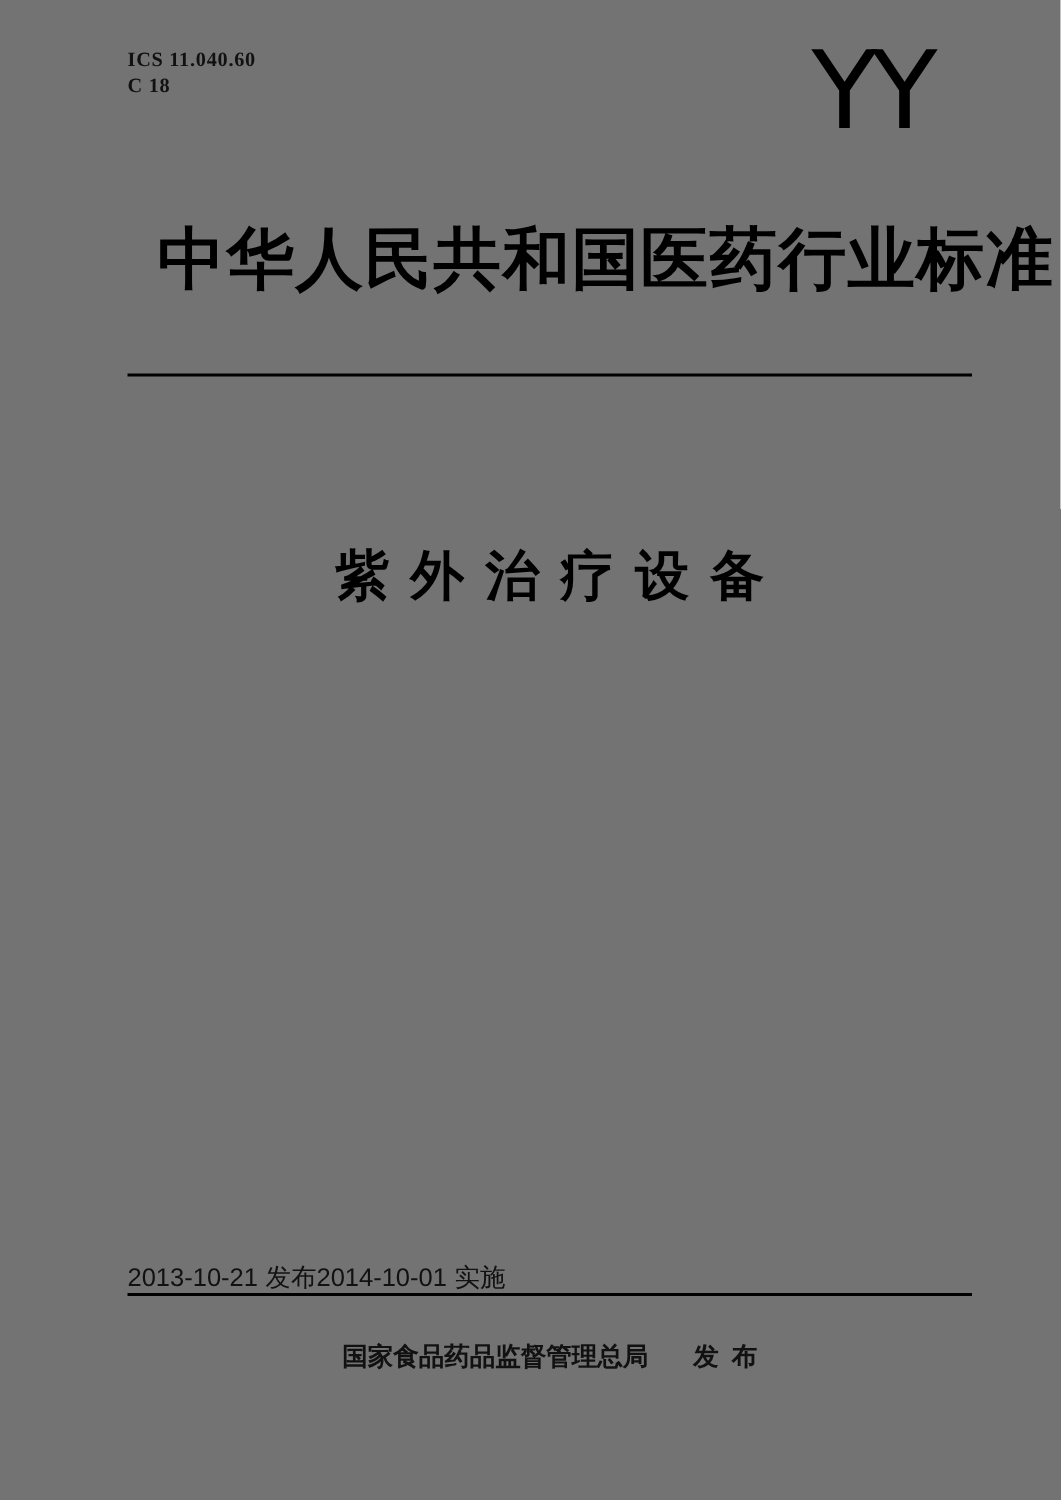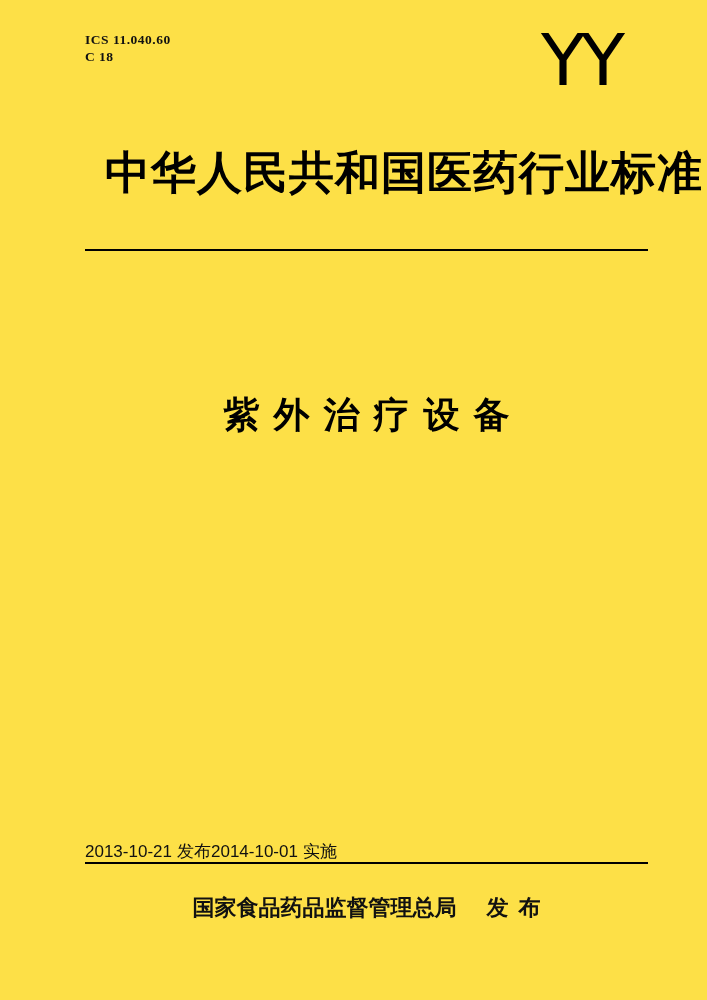--- a/index.html
+++ b/index.html
@@ -4,21 +4,21 @@
 <style>
   html, body {
     margin: 0;
     padding: 0;
     background: #ffffff;
   }
   .page {
     position: relative;
     width: 707px;
     height: 1000px;
-    background: #fde047;
+    background: #737373;
     color: #000000;
     font-family: "Liberation Sans", sans-serif;
     overflow: hidden;
   }
   .ics {
     position: absolute;
     left: 85px;
     top: 31px;
     font-family: "Liberation Serif", serif;
     font-weight: bold;
@@ -65,21 +65,21 @@
     left: 85px;
     width: 563px;
     height: 2px;
     background: #000;
   }
   .top-rule { top: 249px; }
   .bottom-rule { top: 862px; }
   .title-cn {
     position: absolute;
     left: 85px;
-    top: 391px;
+    top: 360px;
     width: 563px;
     text-align: center;
     font-size: 36px;
     font-weight: bold;
     letter-spacing: 14px;
     padding-left: 14px;
     box-sizing: border-box;
     white-space: nowrap;
     color: #000;
   }
@@ -106,21 +106,21 @@
     color: #111;
   }
   .dates .pair { white-space: nowrap; }
   .dates .pair .lbl { margin-left: 5px; }
   .publisher-line {
     position: absolute;
     left: 85px;
     top: 893px;
     width: 563px;
     text-align: center;
-    font-size: 22px;
+    font-size: 17px;
     font-weight: bold;
     white-space: nowrap;
     color: #111;
   }
   .publisher-line .gap {
     display: inline-block;
     width: 30px;
   }
   .publish-action { word-spacing: 4px; }
 </style>

